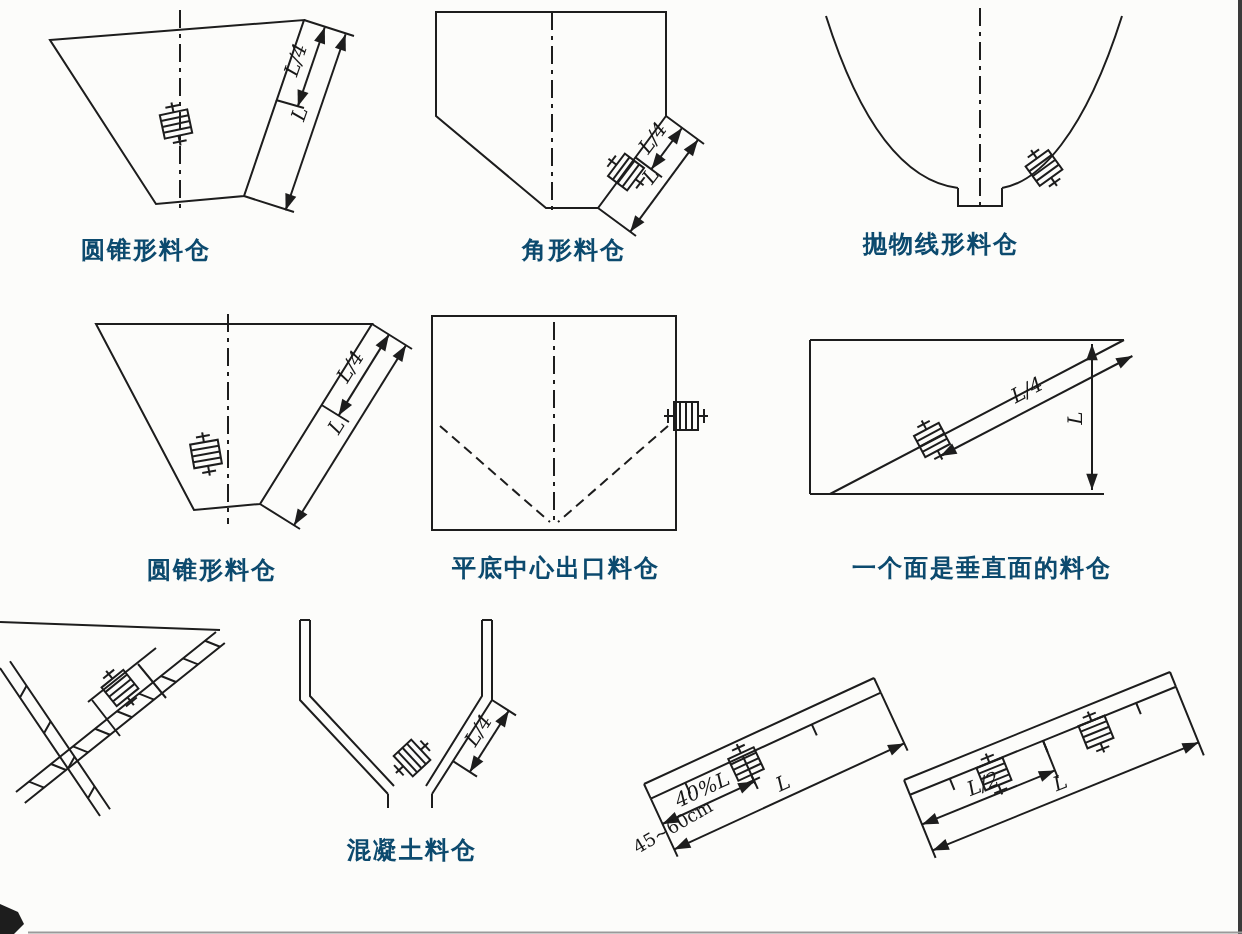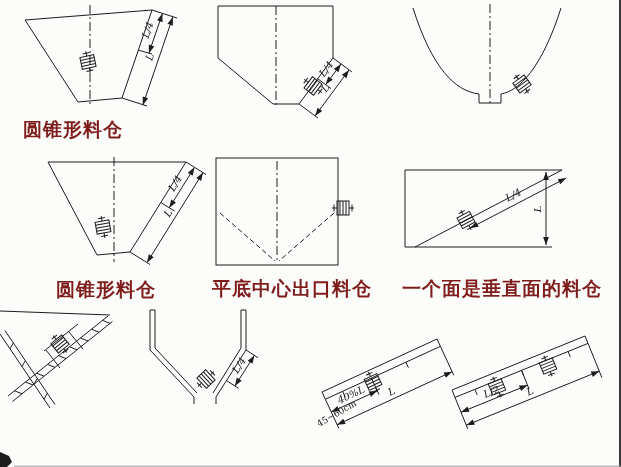--- a/index.html
+++ b/index.html
@@ -1,18 +1,18 @@
 <!DOCTYPE html>
 <html><head>
 <meta charset="utf-8">
 <style>
   html,body{margin:0;padding:0;background:#e8e8e8}
   .page{position:relative;width:621px;height:467px;background:#fcfcfa;overflow:hidden;font-family:"Liberation Sans",sans-serif}
   .drawing{position:absolute;left:0;top:0}
-  .caption{position:absolute;text-align:center;font-family:"DejaVu Serif","Liberation Serif",serif;font-weight:700;font-size:19px;letter-spacing:1px;color:#7f1d1d;white-space:nowrap}
+  .caption{position:absolute;text-align:center;font-family:"DejaVu Serif","Liberation Serif",serif;font-weight:700;font-size:12px;letter-spacing:1px;color:#0c4a6e;white-space:nowrap}
   .dim{font-family:"DejaVu Serif","Liberation Serif",serif;font-style:italic;font-size:10px;fill:#171717;stroke:none}
   .note{font-size:9px;font-style:normal}
 </style>
 </head>
 <body>
 
 <div class="page">
 
 <svg class="drawing" width="621" height="467" viewBox="0 0 621 467" xmlns="http://www.w3.org/2000/svg">
   <defs>
@@ -130,17 +130,20 @@
       <text class="dim" text-anchor="middle" transform="translate(531.3,394.5) rotate(-22.1)">L</text>
     </g>
 
     <line x1="620" y1="0" x2="620" y2="467" stroke="#3a3a3a" stroke-width="2"></line>
     <line x1="14" y1="466.2" x2="621" y2="466.2" stroke="#9a9a9a"></line>
     <path d="M0,452 L9,456 L12,462 L7,467 L0,467 Z" fill="#1d1d1d" stroke="none"></path>
   </g>
 </svg>
 
 <div class="caption" style="left:18px;top:117px;width:110px">圆锥形料仓</div>
+<div class="caption" style="left:237px;top:117px;width:100px">角形料仓</div>
+<div class="caption" style="left:403px;top:114px;width:135px">抛物线形料仓</div>
 <div class="caption" style="left:47px;top:277px;width:118px">圆锥形料仓</div>
 <div class="caption" style="left:402px;top:276px;width:178px">一个面是垂直面的料仓</div>
 <div class="caption" style="left:212px;top:276px;width:132px">平底中心出口料仓</div>
+<div class="caption" style="left:155px;top:417px;width:102px">混凝土料仓</div>
 
 </div>
 
 </body></html>

